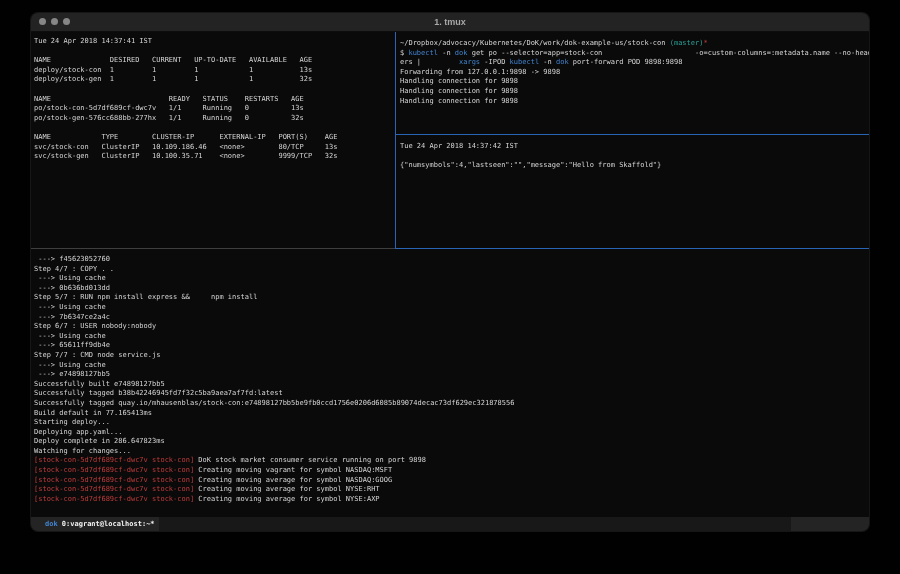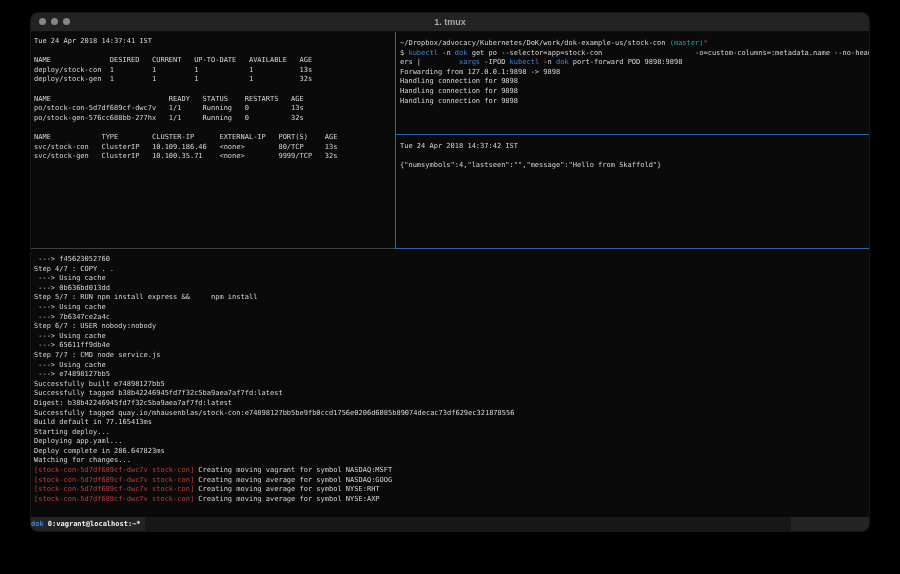--- a/index.html
+++ b/index.html
@@ -37,21 +37,21 @@
   .hdiv-main-right{position:absolute;left:364px;top:216px;right:0;height:1px;background:var(--accent-blue,#2a65b5);}
   .tline{white-space:pre;font-size:7px;line-height:9.6px;height:9.6px;color:var(--text,#d6d6d6);}
   .c-fg{color:var(--text,#d6d6d6);}
   .c-cyan{color:var(--cyan,#2aa198);}
   .c-red{color:var(--red,#c03c3c);}
   .c-blue{color:var(--cmd-blue,#4184d0);}
   .statusbar{
     position:absolute;left:0;bottom:0;right:0;height:14px;
     background:#181818;font-size:7px;line-height:14px;
   }
-  .status-left{position:absolute;left:0;top:0;height:14px;padding:0 4px 0 0;background:#242424;white-space:pre;}
+  .status-left{position:absolute;left:0;top:0;height:14px;padding:0 4px 0 14px;background:#242424;white-space:pre;}
   .status-right{position:absolute;right:0;top:0;height:14px;padding:16px 2px 0 4px;background:#242424;white-space:pre;}
   .s-session{color:var(--cmd-blue,#4184d0);font-weight:bold;}
   .s-window{color:#f2f2f2;font-weight:bold;}
   .s-host{color:var(--cmd-blue,#4184d0);font-weight:bold;}
   .s-ctx{color:#f2f2f2;font-weight:bold;}
 </style>
 </head>
 <body>
 
 <div class="window">
@@ -113,27 +113,27 @@
         <div class="tline"><span class="c-fg"> ---&gt; Using cache</span></div>
         <div class="tline"><span class="c-fg"> ---&gt; 7b6347ce2a4c</span></div>
         <div class="tline"><span class="c-fg">Step 6/7 : USER nobody:nobody</span></div>
         <div class="tline"><span class="c-fg"> ---&gt; Using cache</span></div>
         <div class="tline"><span class="c-fg"> ---&gt; 65611ff9db4e</span></div>
         <div class="tline"><span class="c-fg">Step 7/7 : CMD node service.js</span></div>
         <div class="tline"><span class="c-fg"> ---&gt; Using cache</span></div>
         <div class="tline"><span class="c-fg"> ---&gt; e74898127bb5</span></div>
         <div class="tline"><span class="c-fg">Successfully built e74898127bb5</span></div>
         <div class="tline"><span class="c-fg">Successfully tagged b38b42246945fd7f32c5ba9aea7af7fd:latest</span></div>
-        <div class="tline"><span class="c-fg">Digest: b38b42246945fd7f32c5ba9aea7af7fd:latest</span></div>
         <div class="tline"><span class="c-fg">Successfully tagged quay.io/mhausenblas/stock-con:e74898127bb5be9fb0ccd1756e0206d6085b89074decac73df629ec321878556</span></div>
         <div class="tline"><span class="c-fg">Build default in 77.165413ms</span></div>
         <div class="tline"><span class="c-fg">Starting deploy...</span></div>
         <div class="tline"><span class="c-fg">Deploying app.yaml...</span></div>
         <div class="tline"><span class="c-fg">Deploy complete in 286.647823ms</span></div>
         <div class="tline"><span class="c-fg">Watching for changes...</span></div>
+        <div class="tline"><span class="c-red">[stock-con-5d7df689cf-dwc7v stock-con]</span><span class="c-fg"> DoK stock market consumer service running on port 9898</span></div>
         <div class="tline"><span class="c-red">[stock-con-5d7df689cf-dwc7v stock-con]</span><span class="c-fg"> Creating moving vagrant for symbol NASDAQ:MSFT</span></div>
         <div class="tline"><span class="c-red">[stock-con-5d7df689cf-dwc7v stock-con]</span><span class="c-fg"> Creating moving average for symbol NASDAQ:GOOG</span></div>
         <div class="tline"><span class="c-red">[stock-con-5d7df689cf-dwc7v stock-con]</span><span class="c-fg"> Creating moving average for symbol NYSE:RHT</span></div>
         <div class="tline"><span class="c-red">[stock-con-5d7df689cf-dwc7v stock-con]</span><span class="c-fg"> Creating moving average for symbol NYSE:AXP</span></div>
       </div>
   </div>
 
   <div class="statusbar">
     <div class="status-left"><span class="s-session">dok </span><span class="s-window">0:vagrant@localhost:~*</span></div>
     <div class="status-right"><span class="s-host">@minikube</span><span class="s-ctx">:default</span></div>

